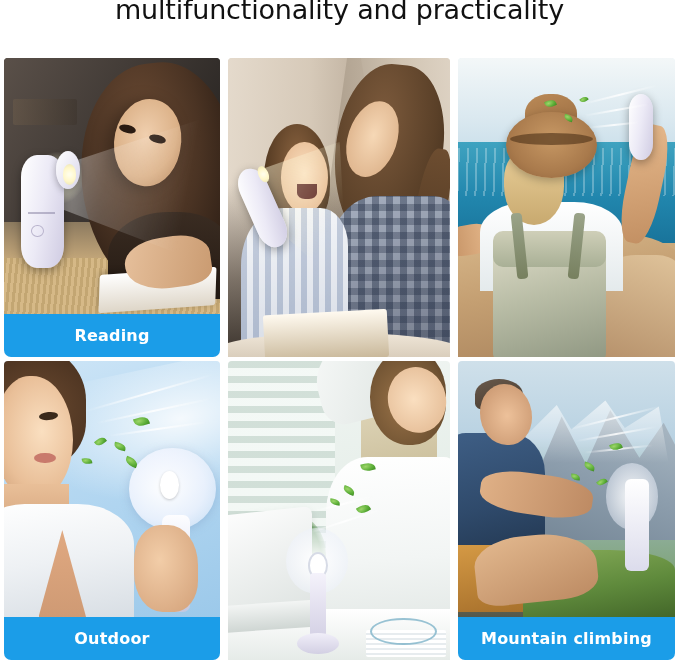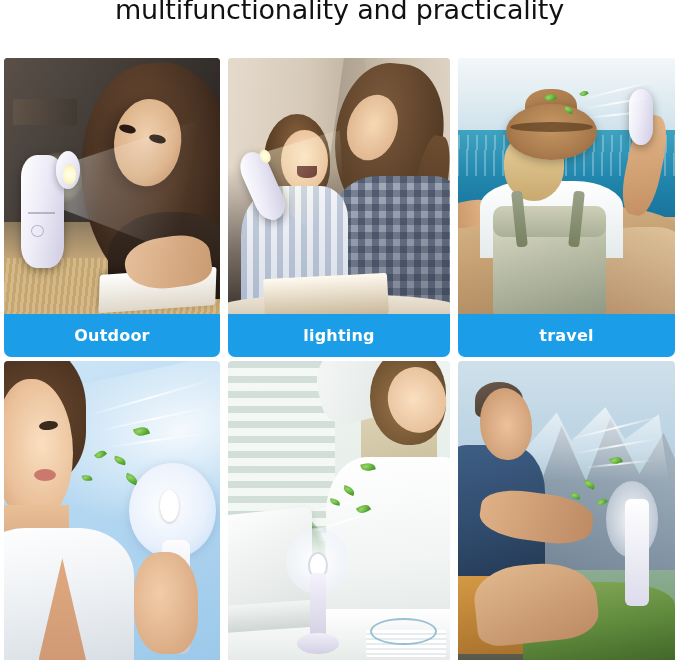--- a/index.html
+++ b/index.html
@@ -588,21 +588,21 @@
           <div class="layer glow"></div>
           <div class="dev" style="left:8%; top:38%; width:20%; height:44%;">
             <div class="body"></div>
             <div class="head"></div>
             <div class="lens"></div>
             <div class="line"></div>
             <div class="btn"></div>
           </div>
         </div>
       </div>
-      <div class="caption">Outdoor</div>
+      <div class="caption">Reading</div>
     </div>
 
     <div class="tile r1">
       <div class="photo">
         <div class="scene s2">
           <div class="layer tentL"></div>
           <div class="layer tentR"></div>
           <div class="layer dark"></div>
           <div class="layer momHair" style="background: radial-gradient(ellipse at 40% 30%, #7c5a3c 0%, #5a4028 60%, #3b2a1a 100%);"></div>
           <div class="layer momFace"></div>
@@ -614,21 +614,20 @@
           <div class="layer kidShirt"></div>
           <div class="layer rug"></div>
           <div class="layer book2"></div>
           <div class="layer beam2"></div>
           <div class="dev" style="left:9%; top:36%; width:13%; height:28%; transform: rotate(-24deg);">
             <div class="body"></div>
             <div class="lens" style="right:-18%; top:4%; width:34%; height:20%;"></div>
           </div>
         </div>
       </div>
-      <div class="caption">lighting</div>
     </div>
 
     <div class="tile r1">
       <div class="photo">
         <div class="scene s3">
           <div class="layer sky"></div>
           <div class="layer sea"></div>
           <div class="layer sparkle"></div>
           <div class="layer cliff"></div>
           <div class="layer rock"></div>
@@ -647,21 +646,20 @@
             <div class="body"></div>
           </div>
           <div class="wind" style="right:8%; top:12%; width:36%; transform: rotate(-14deg);"></div>
           <div class="wind" style="right:12%; top:17%; width:30%; transform: rotate(-10deg);"></div>
           <div class="wind" style="right:16%; top:22%; width:24%; transform: rotate(-6deg);"></div>
           <div class="leaf" style="left:40%; top:14%; width:11px; height:7px; transform: rotate(-22deg);"></div>
           <div class="leaf" style="left:49%; top:19%; width:9px; height:6px; transform: rotate(18deg);"></div>
           <div class="leaf" style="left:56%; top:13%; width:8px; height:5px; transform: rotate(-34deg);"></div>
         </div>
       </div>
-      <div class="caption">travel</div>
     </div>
 
     <div class="tile r2">
       <div class="photo">
         <div class="scene s4">
           <div class="layer swoosh"></div>
           <div class="layer hair4"></div>
           <div class="layer face4"></div>
           <div class="layer eye4"></div>
           <div class="layer lips"></div>
@@ -675,20 +673,21 @@
           <div class="wind" style="right:2%; top:12%; width:62%; transform: rotate(-16deg);"></div>
           <div class="wind" style="right:4%; top:19%; width:54%; transform: rotate(-12deg);"></div>
           <div class="wind" style="right:6%; top:26%; width:46%; transform: rotate(-8deg);"></div>
           <div class="leaf" style="left:60%; top:22%; width:15px; height:9px; transform: rotate(-18deg);"></div>
           <div class="leaf" style="left:51%; top:32%; width:12px; height:7px; transform: rotate(14deg);"></div>
           <div class="leaf" style="left:42%; top:30%; width:11px; height:7px; transform: rotate(-40deg);"></div>
           <div class="leaf" style="left:56%; top:38%; width:13px; height:8px; transform: rotate(24deg);"></div>
           <div class="leaf" style="left:36%; top:38%; width:10px; height:6px; transform: rotate(-8deg);"></div>
         </div>
       </div>
+      <div class="caption">Outdoor</div>
     </div>
 
     <div class="tile r2">
       <div class="photo">
         <div class="scene s5">
           <div class="layer blinds"></div>
           <div class="layer chair"></div>
           <div class="layer armUp5"></div>
           <div class="layer hair5"></div>
           <div class="layer face5"></div>
@@ -731,16 +730,17 @@
           <div class="layer fan6body"></div>
           <div class="wind" style="right:6%; top:22%; width:44%; transform: rotate(-14deg);"></div>
           <div class="wind" style="right:8%; top:28%; width:38%; transform: rotate(-10deg);"></div>
           <div class="wind" style="right:10%; top:34%; width:32%; transform: rotate(-6deg);"></div>
           <div class="leaf" style="left:70%; top:32%; width:12px; height:7px; transform: rotate(-20deg);"></div>
           <div class="leaf" style="left:58%; top:40%; width:11px; height:7px; transform: rotate(16deg);"></div>
           <div class="leaf" style="left:64%; top:46%; width:10px; height:6px; transform: rotate(-36deg);"></div>
           <div class="leaf" style="left:52%; top:44%; width:9px; height:6px; transform: rotate(6deg);"></div>
         </div>
       </div>
+      <div class="caption">Mountain climbing</div>
     </div>
 
   </div>
 </div>
 
 </body></html>

